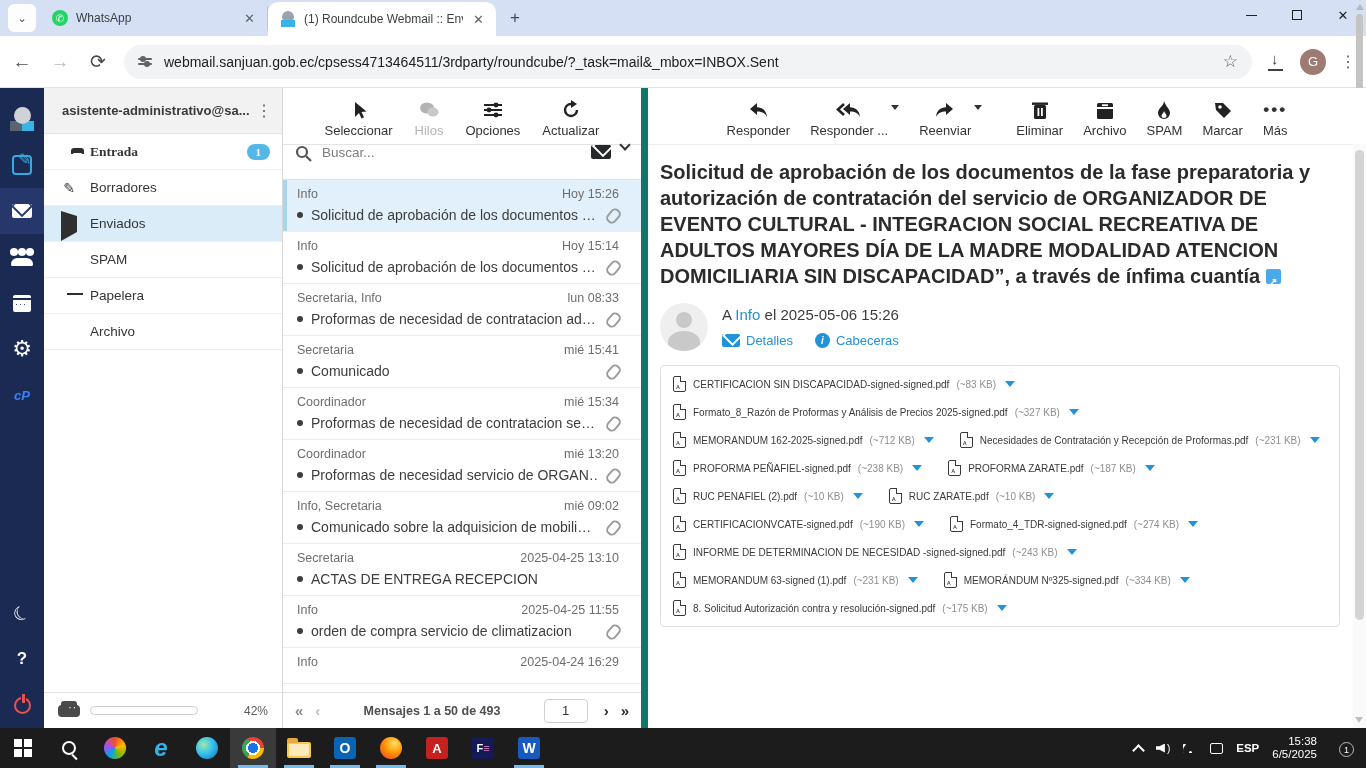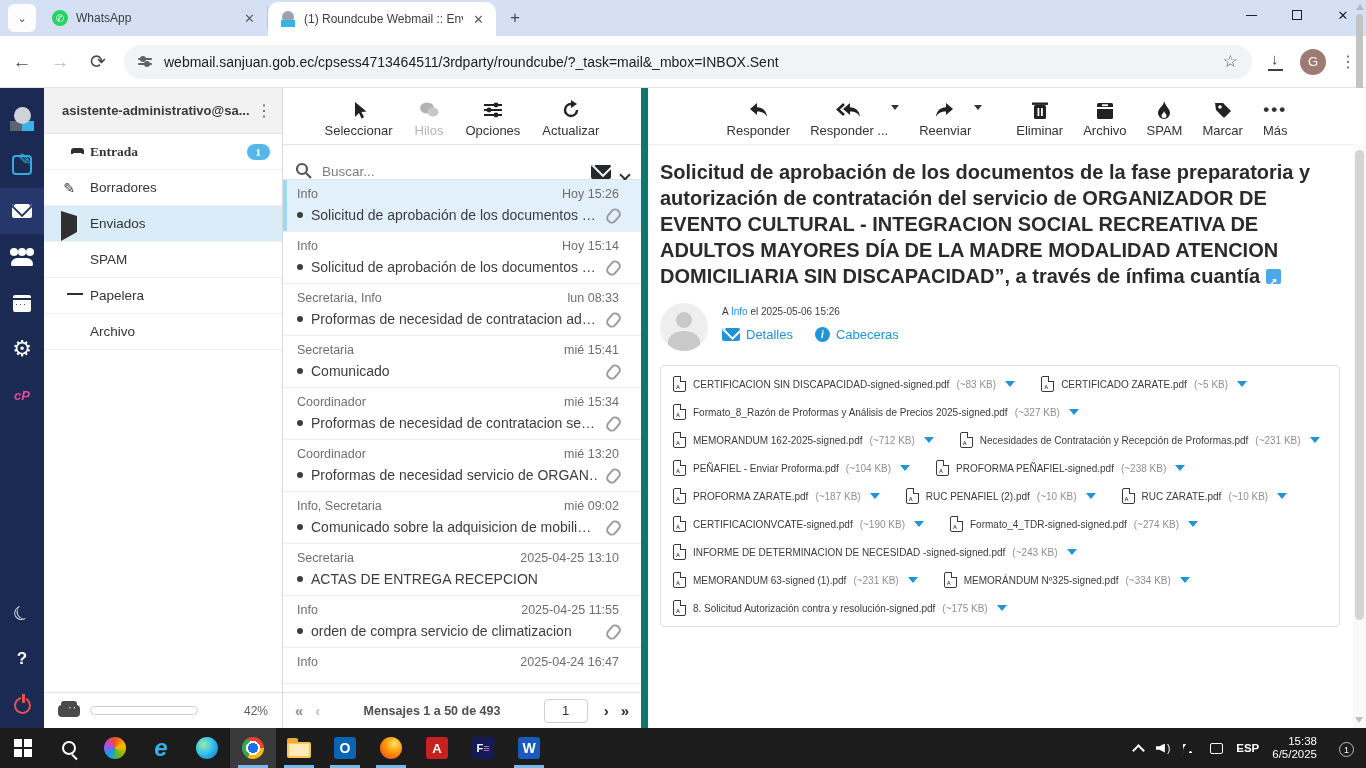--- a/index.html
+++ b/index.html
@@ -57,21 +57,21 @@
   .env-ic { width:20px; height:14px; background:#fff; border-radius:2px; position:relative; overflow:hidden; }
   .env-ic::after { content:""; position:absolute; top:-6px; left:2px; width:12px; height:12px; transform:rotate(45deg); border:2px solid #26386b; background:#fff; }
   .people-ic { position:relative; width:24px; height:18px; }
   .people-ic i { position:absolute; width:8px; height:8px; border-radius:50%; background:#fff; top:0; }
   .people-ic i:nth-child(1){left:0;} .people-ic i:nth-child(2){left:8px;} .people-ic i:nth-child(3){left:16px;}
   .people-ic::after { content:""; position:absolute; bottom:0; left:1px; width:22px; height:8px; border-radius:8px 8px 2px 2px; background:#fff; }
   .cal-ic { width:18px; height:17px; background:#fff; border-radius:2px; position:relative; }
   .cal-ic::before { content:""; position:absolute; top:3px; left:0; right:0; border-top:2px solid #1b2a52; }
   .cal-ic::after { content:"···\A···"; white-space:pre; position:absolute; top:2px; left:2px; color:#1b2a52; font-size:9px; line-height:5px; letter-spacing:1px; }
   .gear-ic { color:#fff; font-size:22px; }
-  .cp-ic { color:#ec4899; font-weight:bold; font-style:italic; font-size:13px; }
+  .cp-ic { color:#3b82f6; font-weight:bold; font-style:italic; font-size:13px; }
   .moon-ic { color:#fff; font-size:19px; transform:rotate(-25deg); }
   .help-ic { color:#fff; font-size:17px; font-weight:bold; }
   .power-ic { width:17px; height:17px; border:2.5px solid #e25353; border-radius:50%; position:relative; }
   .power-ic::after { content:""; position:absolute; top:-6px; left:5px; width:3px; height:9px; background:#e25353; border:1px solid #1b2a52; }
 
   
   .folderpane { width:239px; background:#fff; border-right:1px solid #d8d8d8; display:flex; flex-direction:column; }
   .acct-row { height:46px; background:#f2f2f2; display:flex; align-items:center; padding:0 10px 0 18px; border-bottom:1px solid #e2e2e2; }
   .acct-name { flex:1; font-size:13px; font-weight:bold; color:#3a3a3a; white-space:nowrap; overflow:hidden; }
   .folder { height:36px; display:flex; align-items:center; gap:12px; padding:0 12px 0 16px; border-bottom:1px solid #efefef; font-size:13.5px; color:#353535; }
@@ -101,21 +101,21 @@
   .quota-pct { font-size:12px; color:#5c5c5c; margin-left:36px; }
 
   
   .listpane { width:365px; border-right:7px solid #0f766e; display:flex; flex-direction:column; background:#fff; }
   .list-toolbar { height:56px; display:flex; align-items:flex-end; justify-content:center; gap:22px; padding-bottom:6px; }
   .tbtn { display:flex; flex-direction:column; align-items:center; gap:3px; font-size:13px; color:#333; }
   .tbtn.disabled { color:#b3b3b3; }
   .tbtn svg { display:block; }
   .tbtn-wrap { position:relative; display:flex; align-items:flex-end; }
   .mini-caret { width:0; height:0; border-left:4px solid transparent; border-right:4px solid transparent; border-top:5px solid #333; margin:0 0 28px 3px; }
-  .search-row { height:36px; border-top:1px solid #e3e3e3; border-bottom:1px solid #e3e3e3; display:flex; align-items:flex-end; padding:0 12px; gap:10px; }
+  .search-row { height:36px; border-top:1px solid #e3e3e3; border-bottom:1px solid #e3e3e3; display:flex; align-items:flex-start; padding:0 12px; gap:10px; }
   .search-row input { border:none; outline:none; flex:1; font-size:13.5px; color:#333; background:transparent; font-family:"Liberation Sans",sans-serif; }
   .search-row input::placeholder { color:#7c7c7c; }
   .scope-env { width:20px; height:14px; background:#26292c; border-radius:2px; position:relative; overflow:hidden; }
   .scope-env::after { content:""; position:absolute; top:-7px; left:4px; width:12px; height:12px; transform:rotate(45deg); border:2px solid #fff; background:#26292c; }
   .chev-down { width:8px; height:8px; border-right:2px solid #333; border-bottom:2px solid #333; transform:rotate(45deg); margin-top:-4px; }
   .msglist { flex:1; overflow:hidden; position:relative; }
   .msg { padding:7px 22px 8px 14px; border-bottom:1px solid #ececec; position:relative; }
   .msg.selected { background:#e1f0fa; }
   .msg.selected::before { content:""; position:absolute; left:0; top:0; bottom:0; width:4px; background:#a8d5ee; }
   .msg .l1 { display:flex; font-size:12.5px; color:#6e6e6e; margin-bottom:6px; }
@@ -138,21 +138,21 @@
   .readpane { flex:1; display:flex; flex-direction:column; position:relative; background:#fff; }
   .read-toolbar { height:56px; display:flex; align-items:flex-end; justify-content:center; gap:20px; padding-bottom:6px; }
   .read-body { flex:1; overflow:hidden; padding:14px 26px 16px 12px; border-top:1px solid #eee; }
   .subject { font-size:20px; line-height:26px; font-weight:bold; color:#2b2b2b; }
   .ext-ic { display:inline-block; width:15px; height:15px; background:#4aa9e9; border-radius:2px; position:relative; vertical-align:-1px; margin-left:6px; }
   .ext-ic::after { content:"↗"; position:absolute; top:0px; left:3px; color:#fff; font-size:10px; font-weight:bold; }
   .sender-row { display:flex; gap:14px; margin-top:14px; align-items:flex-start; }
   .person-av { width:48px; height:48px; border-radius:50%; background:#efefef; position:relative; overflow:hidden; flex:none; }
   .person-av::before { content:""; position:absolute; top:9px; left:16px; width:16px; height:16px; border-radius:50%; background:#c9c9c9; }
   .person-av::after { content:""; position:absolute; top:28px; left:8px; width:32px; height:22px; border-radius:50% 50% 0 0; background:#c9c9c9; }
-  .to-line { font-size:10px; color:#3c3c3c; margin-top:3px; }
+  .to-line { font-size:15px; color:#3c3c3c; margin-top:3px; }
   .to-line .lnk { color:#2193d6; }
   .meta-actions { display:flex; gap:22px; margin-top:10px; align-items:center; }
   .meta-actions .act { display:flex; align-items:center; gap:6px; font-size:13px; color:#2193d6; }
   .blue-env { width:18px; height:13px; background:#2193d6; border-radius:2px; position:relative; overflow:hidden; }
   .blue-env::after { content:""; position:absolute; top:-6px; left:3px; width:11px; height:11px; transform:rotate(45deg); border:2px solid #fff; background:#2193d6; }
   .info-circ { width:15px; height:15px; border-radius:50%; background:#2193d6; color:#fff; font-size:10px; font-weight:bold; text-align:center; line-height:15px; font-style:italic; }
   .attach-box { margin-top:14px; border:1px solid #e0e0e0; border-radius:4px; padding:4px 12px; display:flex; flex-wrap:wrap; column-gap:26px; }
   .att { display:flex; align-items:center; gap:7px; height:28px; font-size:10px; color:#3a3a3a; white-space:nowrap; }
   .pdf-ic { width:13px; height:16px; border:1.5px solid #3a3a3a; border-radius:2px; position:relative; flex:none; }
   .pdf-ic::before { content:""; position:absolute; top:-1px; right:-1px; width:5px; height:5px; background:#fff; border-left:1.5px solid #3a3a3a; border-bottom:1.5px solid #3a3a3a; }
@@ -479,21 +479,21 @@
           <div class="l2">
             <span class="dot"></span>
             <span class="subj">orden de compra servicio de climatizacion</span>
             <span class="clip"></span>
           </div>
         </div>
 
         <div class="msg">
           <div class="l1">
             <span class="from">Info</span>
-            <span class="date">2025-04-24 16:47</span>
+            <span class="date">2025-04-24 16:29</span>
           </div>
 
         </div>
       </div>
     <div class="list-scroll">
         <span class="up"></span>
         <span class="thumb"></span>
       </div>
     <div class="list-footer">
       <span class="pgbtn pg-first">«</span>
@@ -593,26 +593,20 @@
       </div>
       <div class="attach-box">
 
           <span class="att">
             <span class="pdf-ic"></span>
             <span>CERTIFICACION SIN DISCAPACIDAD-signed-signed.pdf</span>
             <span class="size">(~83 KB)</span>
             <span class="dd"></span>
           </span>
 
-          <span class="att">
-            <span class="pdf-ic"></span>
-            <span>CERTIFICADO ZARATE.pdf</span>
-            <span class="size">(~5 KB)</span>
-            <span class="dd"></span>
-          </span>
 
           <span class="att">
             <span class="pdf-ic"></span>
             <span>Formato_8_Razón de Proformas y Análisis de Precios 2025-signed.pdf</span>
             <span class="size">(~327 KB)</span>
             <span class="dd"></span>
           </span>
 
           <span class="att">
             <span class="pdf-ic"></span>
@@ -621,26 +615,20 @@
             <span class="dd"></span>
           </span>
 
           <span class="att">
             <span class="pdf-ic"></span>
             <span>Necesidades de Contratación y Recepción de Proformas.pdf</span>
             <span class="size">(~231 KB)</span>
             <span class="dd"></span>
           </span>
 
-          <span class="att">
-            <span class="pdf-ic"></span>
-            <span>PEÑAFIEL - Enviar Proforma.pdf</span>
-            <span class="size">(~104 KB)</span>
-            <span class="dd"></span>
-          </span>
 
           <span class="att">
             <span class="pdf-ic"></span>
             <span>PROFORMA PEÑAFIEL-signed.pdf</span>
             <span class="size">(~238 KB)</span>
             <span class="dd"></span>
           </span>
 
           <span class="att">
             <span class="pdf-ic"></span>

